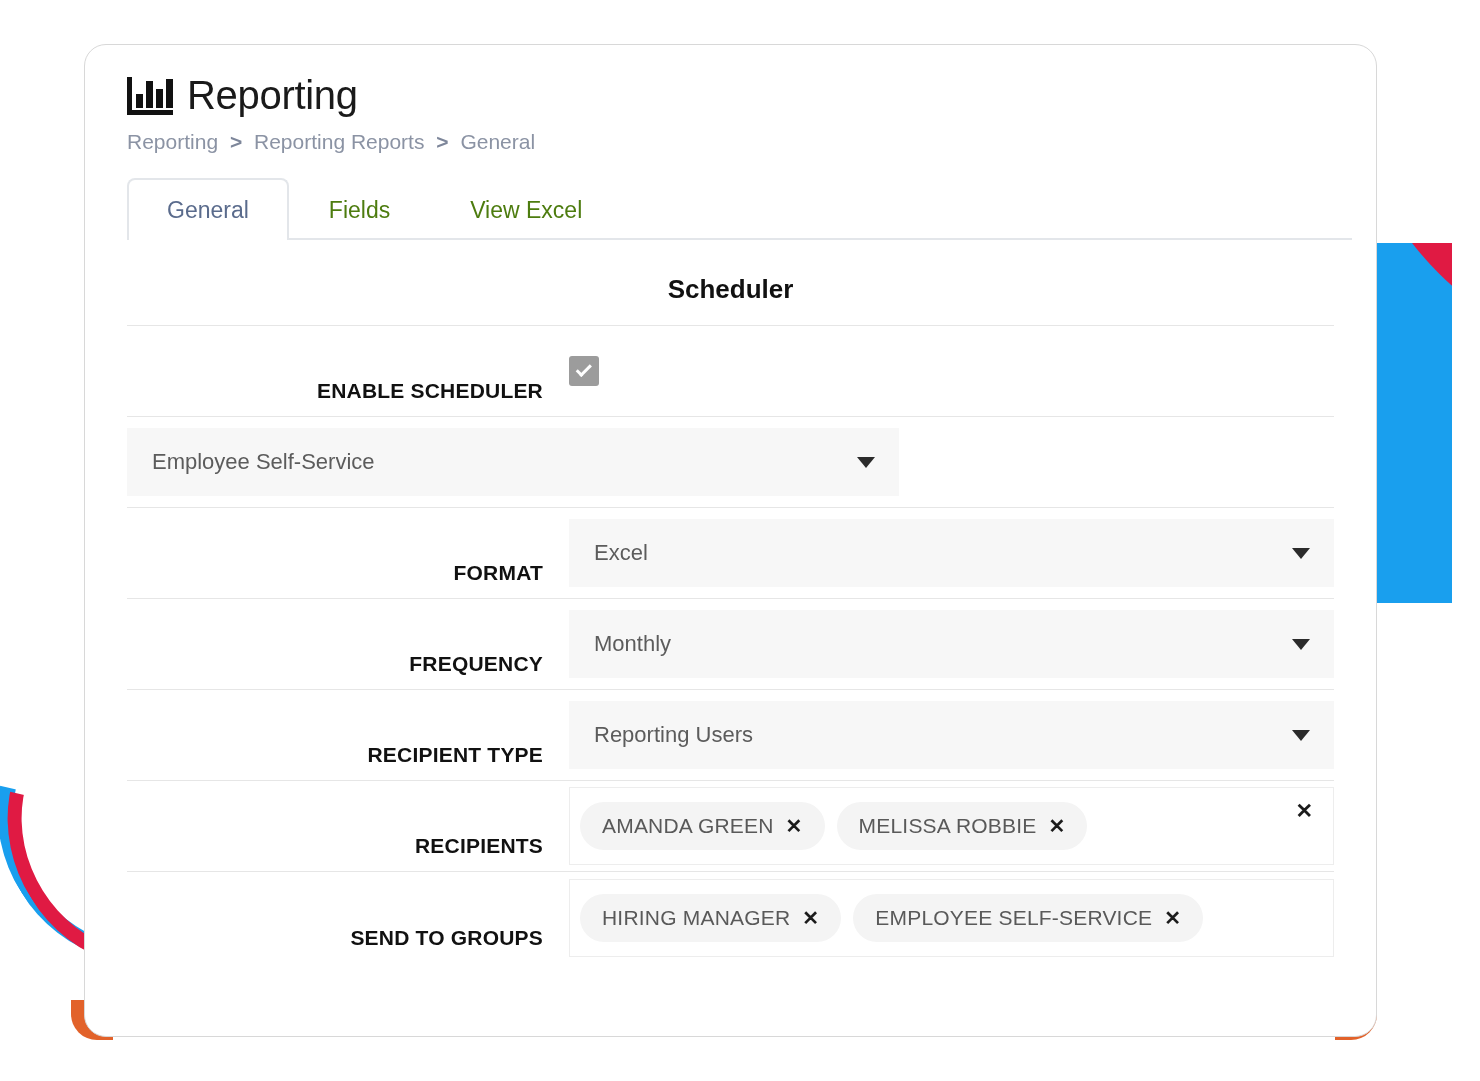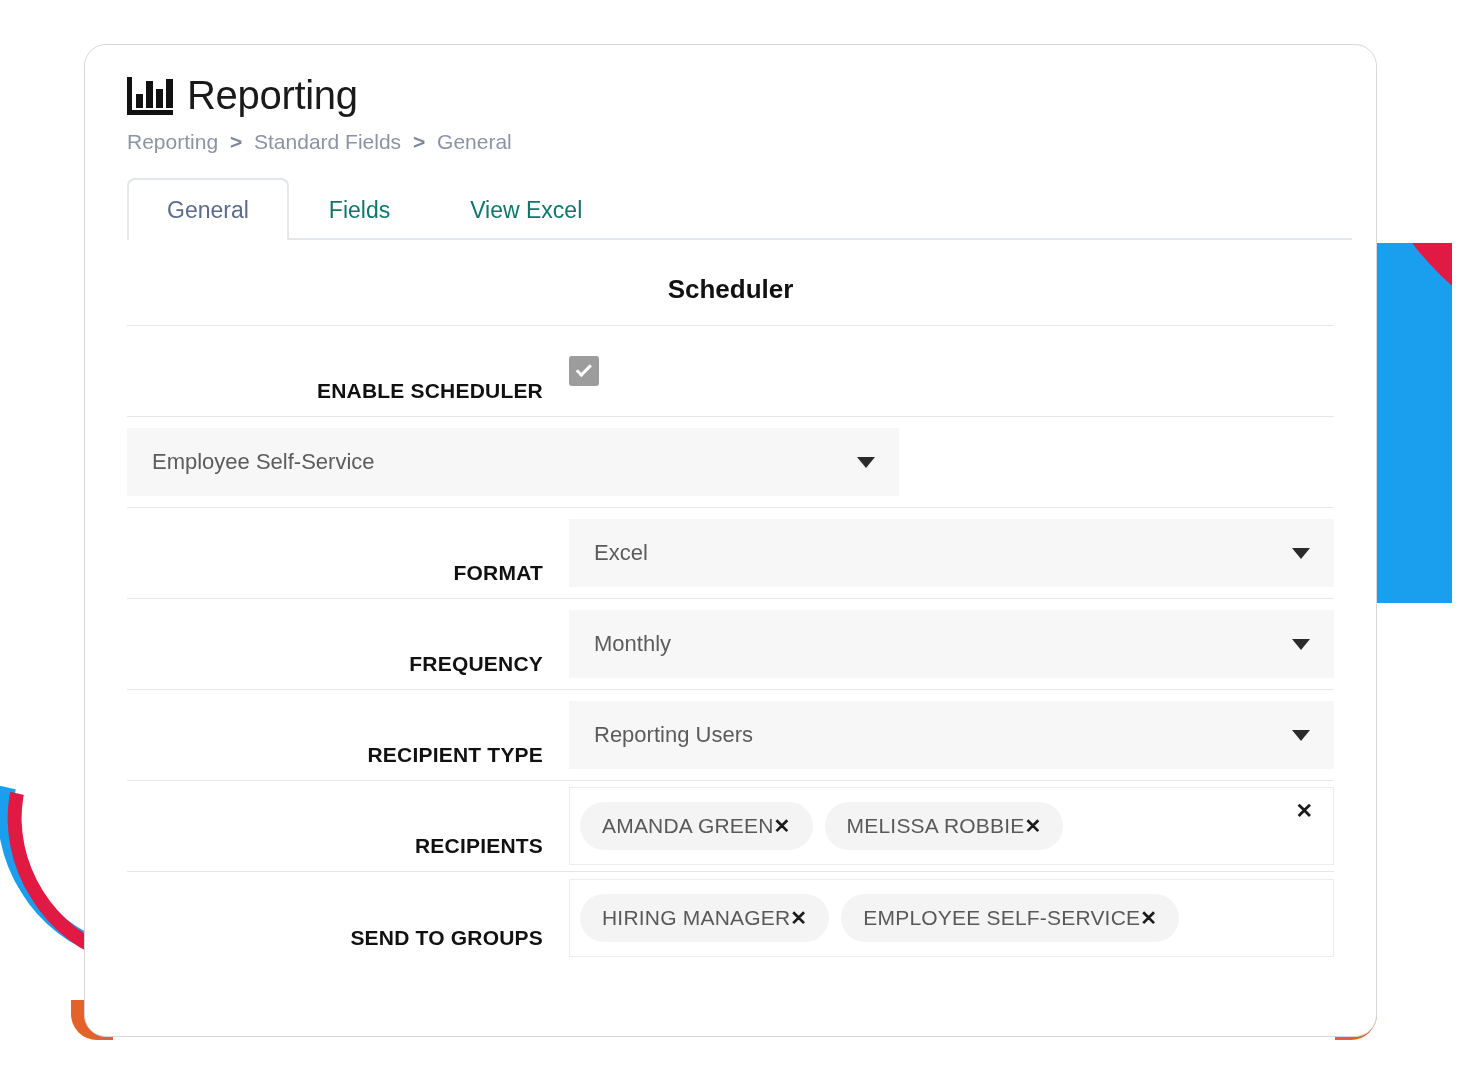--- a/index.html
+++ b/index.html
@@ -118,21 +118,21 @@
   
   .tabbar {
     margin: 24px 0 0 18px;
     display: flex;
     align-items: flex-end;
     border-bottom: 2px solid #e3e6ea;
     padding-left: 0;
   }
   .tab {
     font-size: 23px;
-    color: #0f766e;
+    color: #4d7c0f;
     padding: 17px 38px 16px 38px;
     background: transparent;
     border: 2px solid transparent;
     border-bottom: none;
     border-radius: 8px 8px 0 0;
     margin-bottom: -2px;
     white-space: nowrap;
     cursor: pointer;
   }
   .tab.active {
@@ -216,20 +216,21 @@
     border: 1px solid #ededed;
     display: flex;
     align-items: center;
     gap: 12px;
     padding: 9px 14px 9px 10px;
     position: relative;
   }
   .chip {
     display: inline-flex;
     align-items: center;
+    gap: 12px;
     background: #f4f4f4;
     border-radius: 30px;
     padding: 12px 22px;
     font-size: 21px;
     color: #595959;
     letter-spacing: 0.2px;
     white-space: nowrap;
     text-transform: uppercase;
   }
   .chip .chip-x {
@@ -275,21 +276,21 @@
         <div class="bar b2"></div>
         <div class="bar b3"></div>
         <div class="bar b4"></div>
       </div>
       <div id="page-title">Reporting</div>
     </div>
 
     <div id="breadcrumb">
       <span class="crumb">Reporting</span>
       <span class="sep">&gt;</span>
-      <span class="crumb">Standard Fields</span>
+      <span class="crumb">Reporting Reports</span>
       <span class="sep">&gt;</span>
       <span class="crumb">General</span>
     </div>
 
     <div class="tabbar">
       <div class="tab active">General</div>
       <div class="tab">Fields</div>
       <div class="tab">View Excel</div>
     </div>
 

